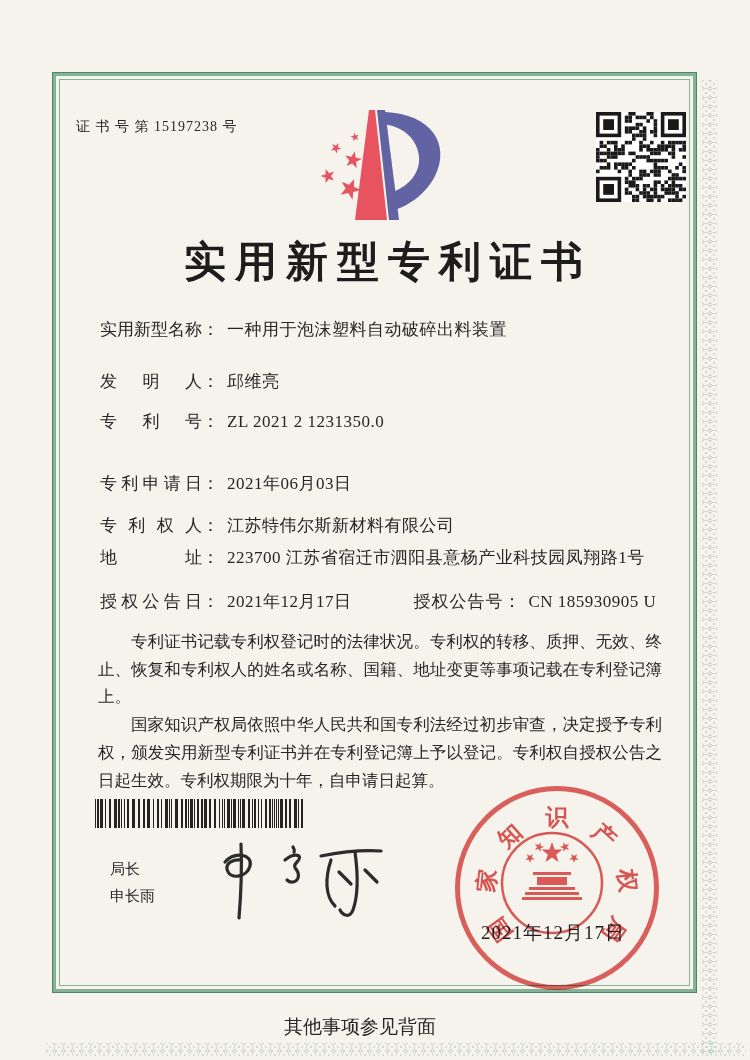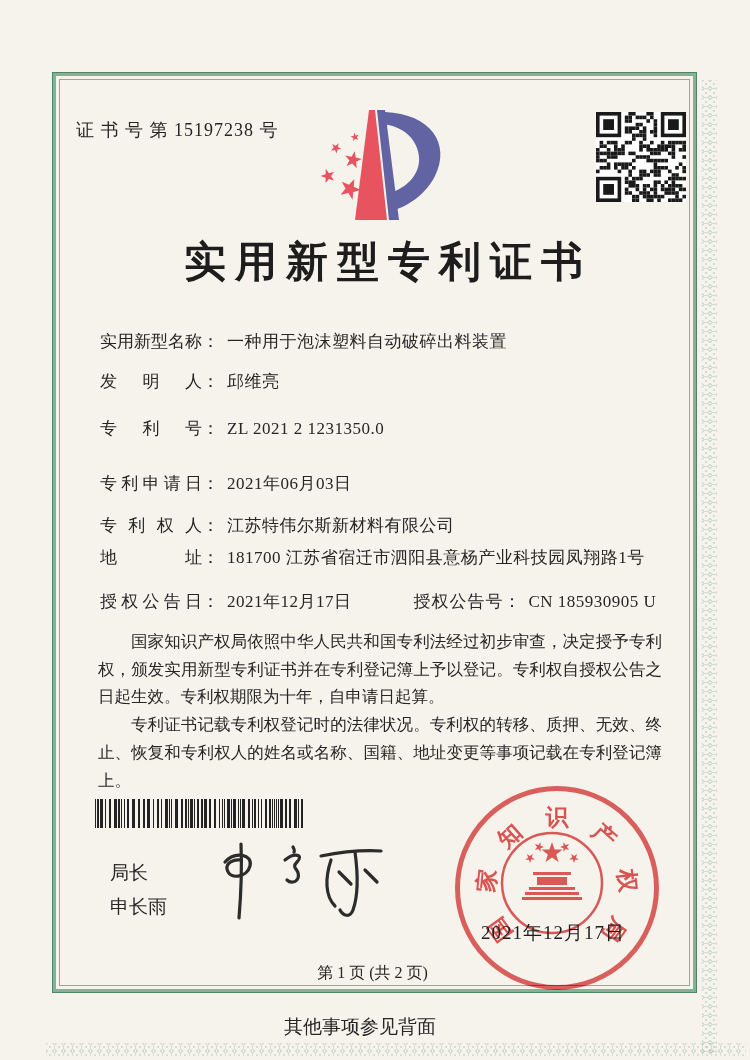--- a/index.html
+++ b/index.html
@@ -21,21 +21,21 @@
   .edge-right{
     position:absolute;left:702px;top:80px;width:15px;height:975px;opacity:.55;
     background:repeating-radial-gradient(circle at 50% 4px, rgba(122,168,140,.55) 0 1px, transparent 1.5px 4px);
     background-size:8px 9px;
   }
   .edge-bottom{
     position:absolute;left:46px;top:1043px;width:700px;height:13px;opacity:.5;
     background:repeating-radial-gradient(circle at 4px 50%, rgba(122,168,140,.55) 0 1px, transparent 1.5px 4px);
     background-size:9px 8px;
   }
-  .cert-no{position:absolute;left:76px;top:118px;font-size:18px;letter-spacing:1px;text-align:center;}
+  .cert-no{position:absolute;left:76px;top:118px;font-size:14px;letter-spacing:1px;text-align:center;}
   .logo{position:absolute;left:303px;top:104px;width:156px;height:122px;}
   .qr{position:absolute;left:596px;top:112px;width:90px;height:90px;}
   .title{
     position:absolute;left:13px;top:234px;width:750px;text-align:center;
     font-size:42px;font-weight:700;letter-spacing:9px;color:#1d1d1d;
   }
   .fields{position:absolute;left:100px;top:318px;width:560px;font-size:17px;}
   .frow{position:absolute;left:0;white-space:nowrap;}
   .flabel{
     display:inline-block;width:102px;vertical-align:bottom;
@@ -44,21 +44,21 @@
   .fcolon{display:inline-block;margin-right:8px;}
   .fvalue{letter-spacing:.5px;}
   .grant-no{margin-left:62px;}
   .grant-no .flabel2{letter-spacing:1px;}
   .paras{
     position:absolute;left:98px;top:628px;width:564px;
     font-size:16.5px;line-height:1.68;text-align:justify;
   }
   .paras p{margin:0;text-indent:2em;}
   .barcode{position:absolute;left:95px;top:799px;width:210px;height:29px;}
-  .sig-block{position:absolute;left:110px;top:856px;font-size:19px;line-height:1.8;}
+  .sig-block{position:absolute;left:110px;top:856px;font-size:15px;line-height:1.8;}
   .sig-svg{position:absolute;left:205px;top:838px;width:195px;height:86px;}
   
   .seal{
     position:absolute;left:455px;top:786px;width:194px;height:194px;
     border:5px solid rgba(221,79,79,.88);border-radius:50%;
     mix-blend-mode:multiply;
   }
   .seal-char{
     position:absolute;left:50%;top:50%;width:26px;height:26px;margin:-13px;
     text-align:center;font-size:23px;font-weight:700;color:rgba(221,79,79,.95);
@@ -324,46 +324,46 @@
       <rect x="68.4" y="3.6" width="18" height="18" fill="#fff"></rect>
       <rect x="72" y="7.2" width="10.8" height="10.8" fill="#1a1a1a"></rect>
       <rect x="0" y="64.8" width="25.2" height="25.2" fill="#1a1a1a"></rect>
       <rect x="3.6" y="68.4" width="18" height="18" fill="#fff"></rect>
       <rect x="7.2" y="72" width="10.8" height="10.8" fill="#1a1a1a"></rect>
     </svg>
 
   <div class="title">实用新型专利证书</div>
 
   <div class="fields">
-    <div class="frow" style="top:12px">
+    <div class="frow" style="top:0">
       <span class="flabel">实用新型名称</span><span class="fcolon">：</span><span class="fvalue">一种用于泡沫塑料自动破碎出料装置</span>
     </div>
     <div class="frow" style="top:52px">
       <span class="flabel">发明人</span><span class="fcolon">：</span><span class="fvalue">邱维亮</span>
     </div>
-    <div class="frow" style="top:99px">
+    <div class="frow" style="top:92px">
       <span class="flabel">专利号</span><span class="fcolon">：</span><span class="fvalue">ZL 2021 2 1231350.0</span>
     </div>
     <div class="frow" style="top:154px">
       <span class="flabel">专利申请日</span><span class="fcolon">：</span><span class="fvalue">2021年06月03日</span>
     </div>
     <div class="frow" style="top:196px">
       <span class="flabel">专利权人</span><span class="fcolon">：</span><span class="fvalue">江苏特伟尔斯新材料有限公司</span>
     </div>
     <div class="frow" style="top:228px">
-      <span class="flabel">地址</span><span class="fcolon">：</span><span class="fvalue">181700 江苏省宿迁市泗阳县意杨产业科技园凤翔路1号</span>
+      <span class="flabel">地址</span><span class="fcolon">：</span><span class="fvalue">223700 江苏省宿迁市泗阳县意杨产业科技园凤翔路1号</span>
     </div>
     <div class="frow" style="top:272px">
       <span class="flabel">授权公告日</span><span class="fcolon">：</span><span class="fvalue">2021年12月17日</span><span class="grant-no"><span class="flabel2">授权公告号</span><span class="fcolon">：</span><span class="fvalue">CN 185930905 U</span></span>
     </div>
   </div>
 
   <div class="paras">
+    <p>专利证书记载专利权登记时的法律状况。专利权的转移、质押、无效、终止、恢复和专利权人的姓名或名称、国籍、地址变更等事项记载在专利登记簿上。</p>
     <p>国家知识产权局依照中华人民共和国专利法经过初步审查，决定授予专利权，颁发实用新型专利证书并在专利登记簿上予以登记。专利权自授权公告之日起生效。专利权期限为十年，自申请日起算。</p>
-    <p>专利证书记载专利权登记时的法律状况。专利权的转移、质押、无效、终止、恢复和专利权人的姓名或名称、国籍、地址变更等事项记载在专利登记簿上。</p>
   </div>
 
   <svg class="barcode" id="barcode-svg" viewBox="0 0 210 29" preserveAspectRatio="none">
       <rect x="0" y="0" width="1" height="29" fill="#232323"></rect>
       <rect x="2" y="0" width="2" height="29" fill="#232323"></rect>
       <rect x="5" y="0" width="3" height="29" fill="#232323"></rect>
       <rect x="10" y="0" width="1" height="29" fill="#232323"></rect>
       <rect x="14" y="0" width="2" height="29" fill="#232323"></rect>
       <rect x="19" y="0" width="3" height="29" fill="#232323"></rect>
       <rect x="23" y="0" width="2" height="29" fill="#232323"></rect>
@@ -457,16 +457,15 @@
         <polygon points="74.2,25.9 77.1,28.0 80.1,26.0 78.9,29.4 81.7,31.7 78.1,31.7 76.9,35.0 75.8,31.6 72.2,31.4 75.1,29.3 " fill="rgba(221,79,79,.92)"></polygon>
         <rect x="36" y="44" width="38" height="3" fill="rgba(221,79,79,.92)"></rect>
         <rect x="40" y="49" width="30" height="8" fill="rgba(221,79,79,.92)"></rect>
         <rect x="32" y="59" width="46" height="3" fill="rgba(221,79,79,.92)"></rect>
         <rect x="28" y="64" width="54" height="3" fill="rgba(221,79,79,.92)"></rect>
         <rect x="25" y="69" width="60" height="3" fill="rgba(221,79,79,.92)"></rect>
       </svg>
   </div>
   <div class="seal-date">2021年12月17日</div>
 
-  <div class="page-num">第 1 页 (共 2 页)</div>
   <div class="back-note">其他事项参见背面</div>
 
 </div>
 
 </body></html>

